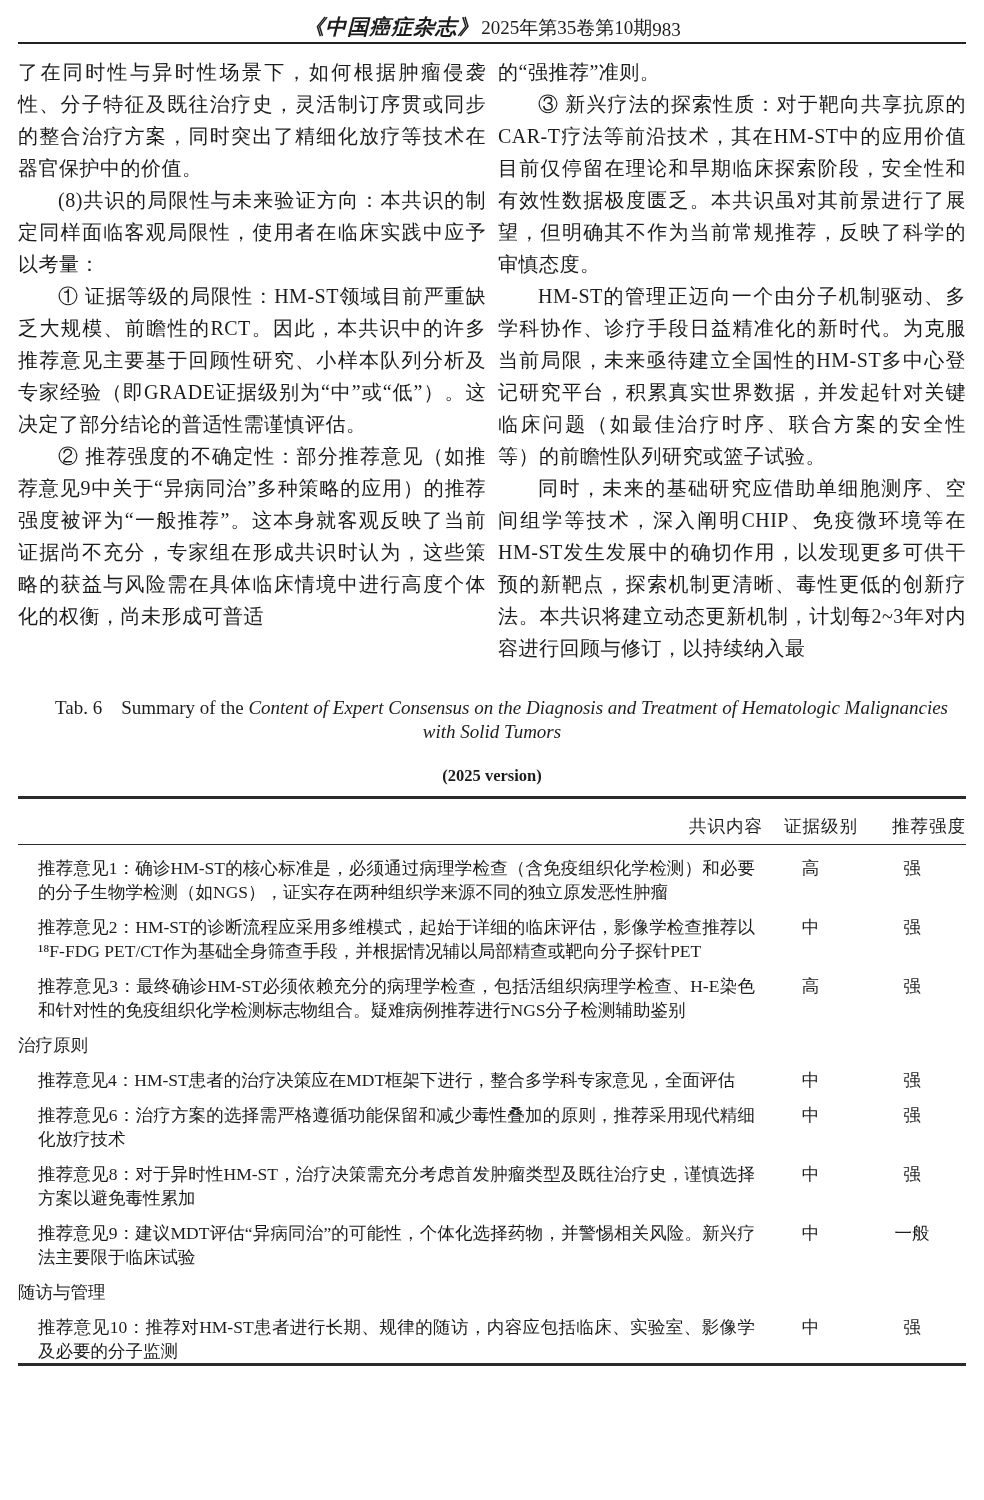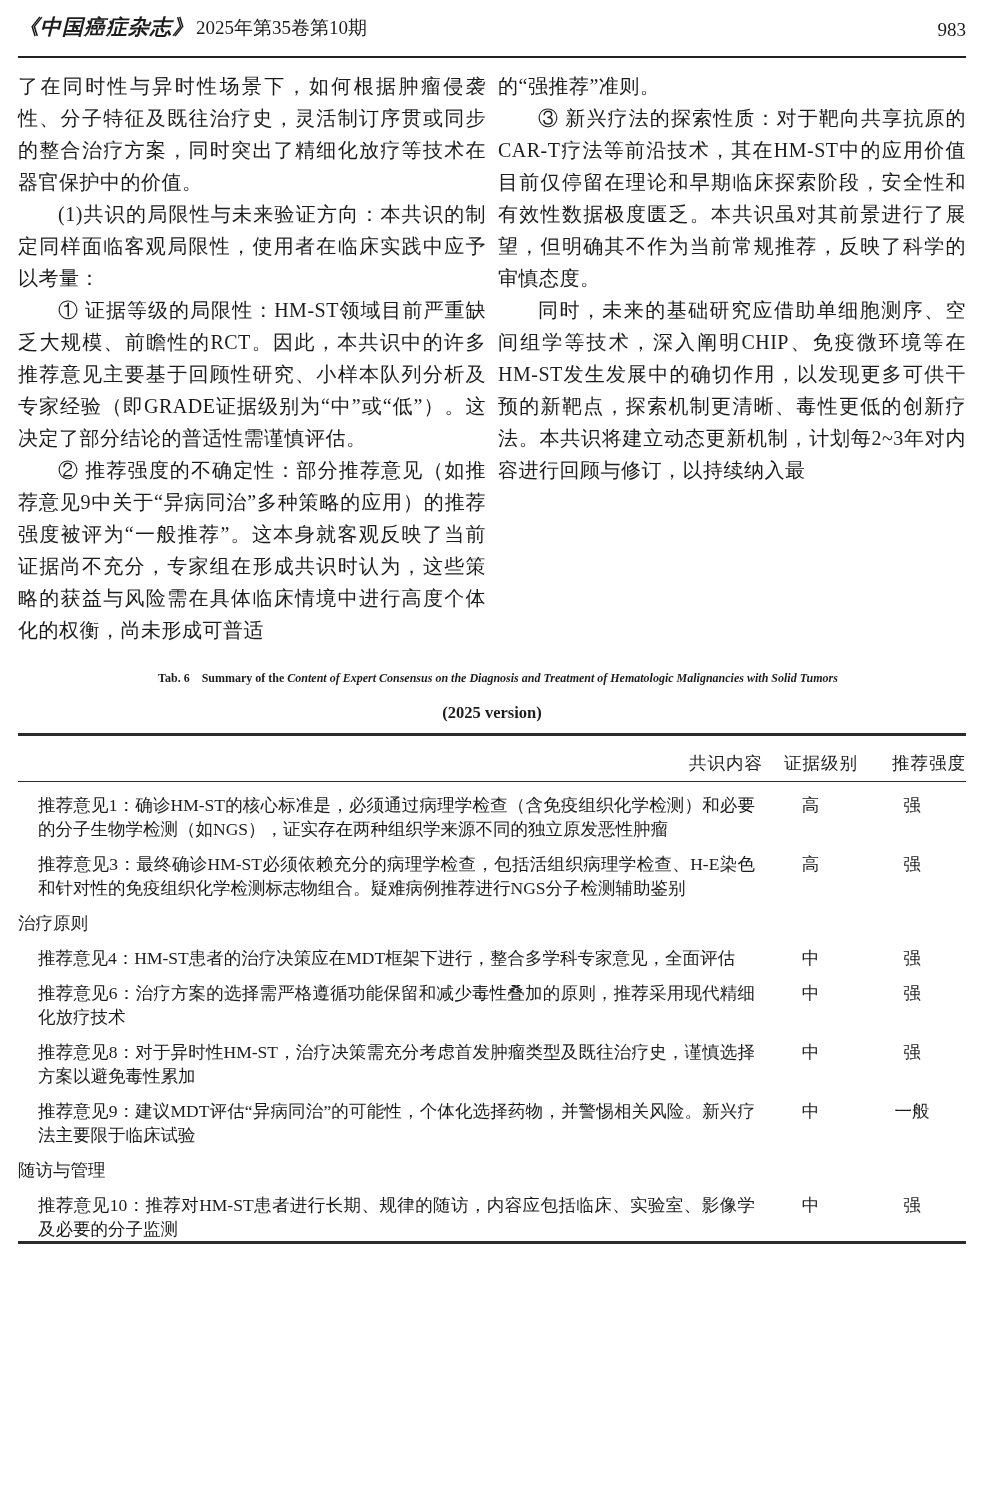--- a/index.html
+++ b/index.html
@@ -9,24 +9,24 @@
     overflow: hidden;
     color: #1c1c1c;
     font-family: "Liberation Serif", "DejaVu Serif", serif;
   }
   .page { padding: 0 18px; }
 
   
   .page-header {
     margin-top: 13px;
     display: flex;
-    justify-content: space-between;
+    justify-content: center;
     align-items: flex-end;
     border-bottom: 2px solid #222;
-    padding-bottom: 15px;
+    padding-bottom: 1px;
   }
   .journal-name {
     font-weight: bold;
     font-style: italic;
     font-size: 21px;
     letter-spacing: 1px;
   }
   .journal-issue {
     font-style: normal;
     font-weight: normal;
@@ -56,22 +56,22 @@
     margin-top: 22px;
     text-align: center;
     font-family: "Liberation Sans", "DejaVu Sans", sans-serif;
     font-weight: bold;
     font-size: 17.5px;
     white-space: pre-wrap;
   }
   .caption-en {
     margin-top: 9px;
     text-align: center;
-    font-weight: bold;
-    font-size: 12px;
+    font-weight: normal;
+    font-size: 19px;
     white-space: pre-wrap;
   }
   .caption-en .en-italic { font-style: italic; }
   .caption-en-line2 {
     margin-top: 1px;
     text-align: center;
     font-weight: bold;
     font-size: 16.5px;
   }
 
@@ -110,27 +110,28 @@
   <div class="page-header">
     <div>
       <span class="journal-name">《中国癌症杂志》</span><span class="journal-issue">2025年第35卷第10期</span>
     </div>
     <div class="page-number">983</div>
   </div>
 
   <div class="columns">
     <div class="column">
         <p class="">了在同时性与异时性场景下，如何根据肿瘤侵袭性、分子特征及既往治疗史，灵活制订序贯或同步的整合治疗方案，同时突出了精细化放疗等技术在器官保护中的价值。</p>
-        <p class="indent">(1)共识的局限性与未来验证方向：本共识的制定同样面临客观局限性，使用者在临床实践中应予以考量：</p>
+        <p class="indent">(8)共识的局限性与未来验证方向：本共识的制定同样面临客观局限性，使用者在临床实践中应予以考量：</p>
         <p class="indent">① 证据等级的局限性：HM-ST领域目前严重缺乏大规模、前瞻性的RCT。因此，本共识中的许多推荐意见主要基于回顾性研究、小样本队列分析及专家经验（即GRADE证据级别为“中”或“低”）。这决定了部分结论的普适性需谨慎评估。</p>
         <p class="indent">② 推荐强度的不确定性：部分推荐意见（如推荐意见9中关于“异病同治”多种策略的应用）的推荐强度被评为“一般推荐”。这本身就客观反映了当前证据尚不充分，专家组在形成共识时认为，这些策略的获益与风险需在具体临床情境中进行高度个体化的权衡，尚未形成可普适</p>
       </div>
     <div class="column">
         <p class="">的“强推荐”准则。</p>
         <p class="indent">③ 新兴疗法的探索性质：对于靶向共享抗原的CAR-T疗法等前沿技术，其在HM-ST中的应用价值目前仅停留在理论和早期临床探索阶段，安全性和有效性数据极度匮乏。本共识虽对其前景进行了展望，但明确其不作为当前常规推荐，反映了科学的审慎态度。</p>
+        <p class="indent">HM-ST的管理正迈向一个由分子机制驱动、多学科协作、诊疗手段日益精准化的新时代。为克服当前局限，未来亟待建立全国性的HM-ST多中心登记研究平台，积累真实世界数据，并发起针对关键临床问题（如最佳治疗时序、联合方案的安全性等）的前瞻性队列研究或篮子试验。</p>
         <p class="indent">同时，未来的基础研究应借助单细胞测序、空间组学等技术，深入阐明CHIP、免疫微环境等在HM-ST发生发展中的确切作用，以发现更多可供干预的新靶点，探索机制更清晰、毒性更低的创新疗法。本共识将建立动态更新机制，计划每2~3年对内容进行回顾与修订，以持续纳入最</p>
       </div>
   </div>
 
 
   <div class="caption-en">
     <span>Tab. 6　Summary of the </span><span class="en-italic">Content of Expert Consensus on the Diagnosis and Treatment of Hematologic Malignancies with Solid Tumors</span>
   </div>
   <div class="caption-en-line2">(2025 version)</div>
 
@@ -147,20 +148,25 @@
         <th>推荐强度</th>
       </tr>
     </thead>
     <tbody>
         <tr>
           <td class="content-cell">推荐意见1：确诊HM-ST的核心标准是，必须通过病理学检查（含免疫组织化学检测）和必要的分子生物学检测（如NGS），证实存在两种组织学来源不同的独立原发恶性肿瘤</td>
           <td class="evidence-cell">高</td>
           <td class="strength-cell">强</td>
         </tr>
         <tr>
+          <td class="content-cell">推荐意见2：HM-ST的诊断流程应采用多维模式，起始于详细的临床评估，影像学检查推荐以¹⁸F-FDG PET/CT作为基础全身筛查手段，并根据情况辅以局部精查或靶向分子探针PET</td>
+          <td class="evidence-cell">中</td>
+          <td class="strength-cell">强</td>
+        </tr>
+        <tr>
           <td class="content-cell">推荐意见3：最终确诊HM-ST必须依赖充分的病理学检查，包括活组织病理学检查、H-E染色和针对性的免疫组织化学检测标志物组合。疑难病例推荐进行NGS分子检测辅助鉴别</td>
           <td class="evidence-cell">高</td>
           <td class="strength-cell">强</td>
         </tr>
         <tr>
           <td class="section-cell" colspan="3">治疗原则</td>
         </tr>
         <tr>
           <td class="content-cell">推荐意见4：HM-ST患者的治疗决策应在MDT框架下进行，整合多学科专家意见，全面评估</td>
           <td class="evidence-cell">中</td>

